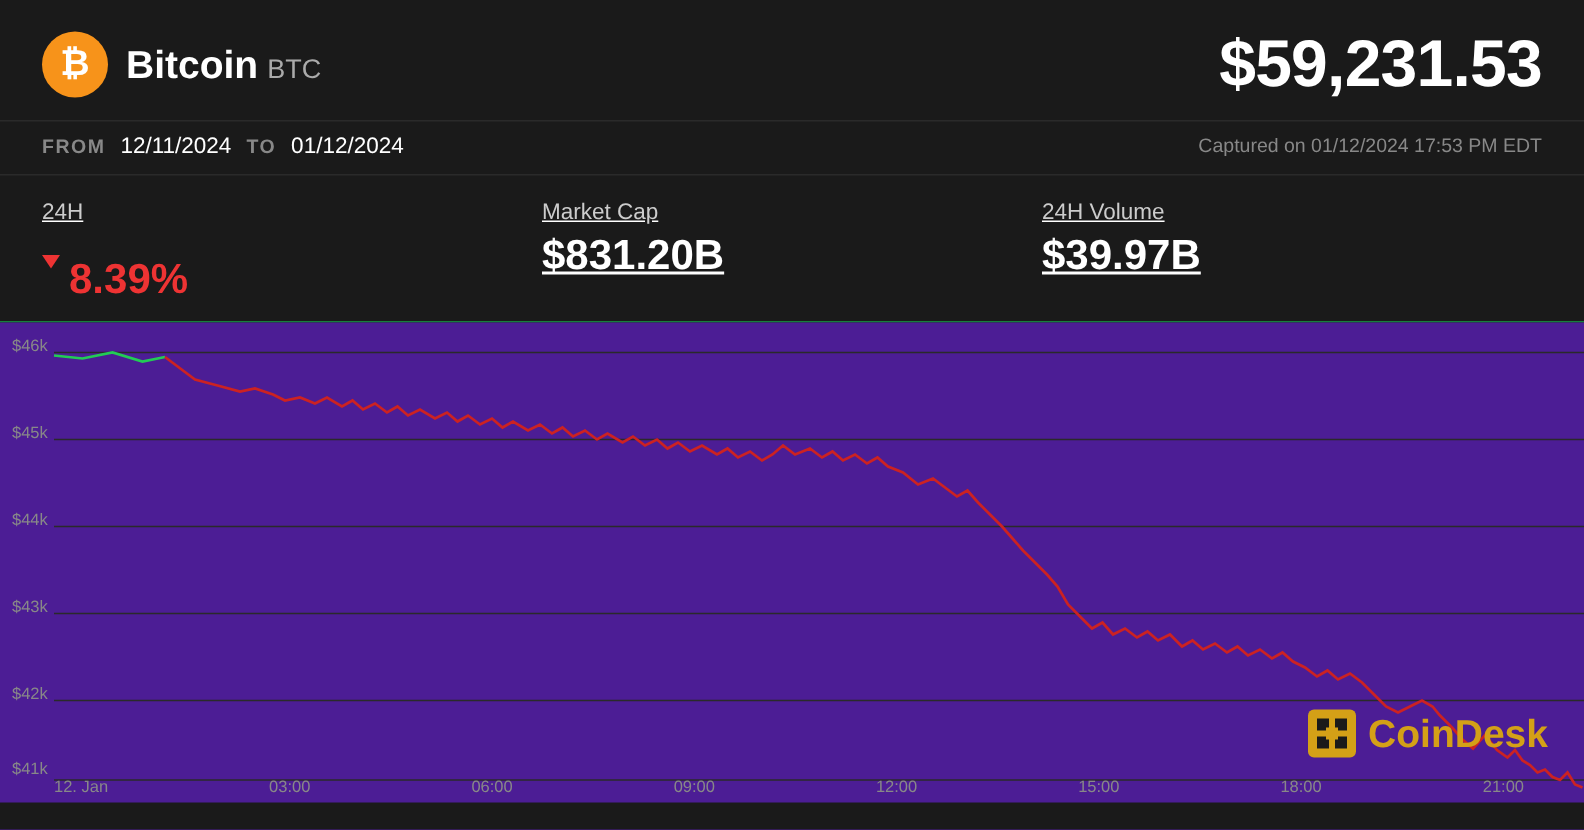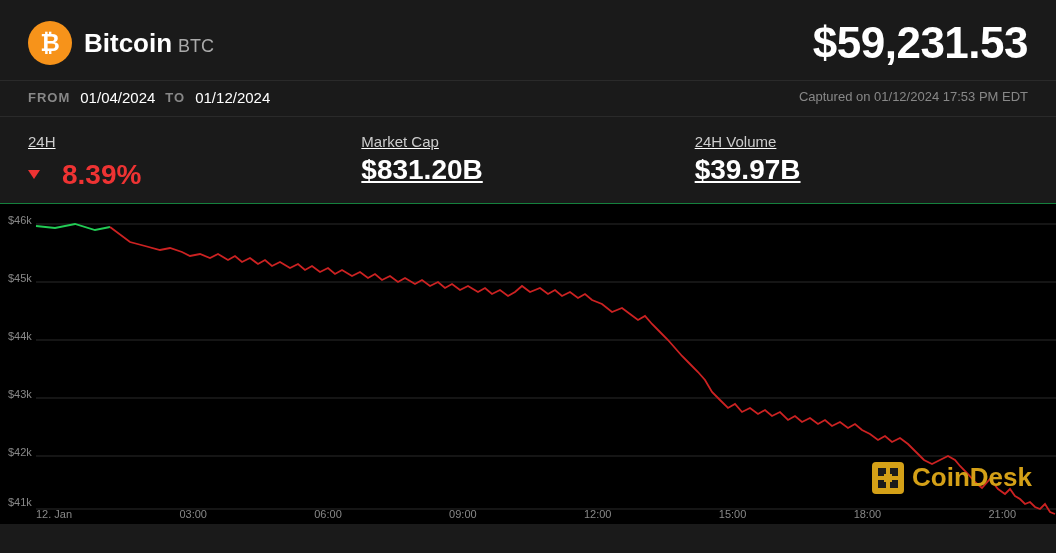--- a/index.html
+++ b/index.html
@@ -112,39 +112,38 @@
       font-weight: bold;
       color: #fff;
     }
 
     .stat-value.negative {
       color: #e33;
     }
 
     .change-indicator {
       display: inline-flex;
-      align-items: center;
-      gap: 20px;
+      gap: 4px;
     }
 
     .arrow-down {
       width: 0;
       height: 0;
       border-left: 6px solid transparent;
       border-right: 6px solid transparent;
       border-top: 9px solid #e33;
       display: inline-block;
       margin-right: 2px;
     }
 
     .chart-container {
       position: relative;
       width: 100%;
       height: 320px;
-      background: #000000;
+      background: #4c1d95;
       padding: 0;
     }
 
     .chart-svg {
       width: 100%;
       height: 100%;
     }
 
     .y-axis-label {
       position: absolute;
@@ -198,21 +197,21 @@
     <div>
       <span class="coin-name">Bitcoin</span><span class="coin-ticker">BTC</span>
     </div>
   </div>
   <div class="price-section">$59,231.53</div>
 </div>
 
 <div class="date-row">
   <div class="date-from-to">
     <span class="date-label">FROM</span>
-    <span class="date-value">01/04/2024</span>
+    <span class="date-value">12/11/2024</span>
     <span class="date-label">TO</span>
     <span class="date-value">01/12/2024</span>
   </div>
   <div class="captured-text">Captured on 01/12/2024 17:53 PM EDT</div>
 </div>
 
 <div class="stats-row">
   <div class="stat-block">
     <div class="stat-label">24H</div>
     <div class="stat-value negative">

